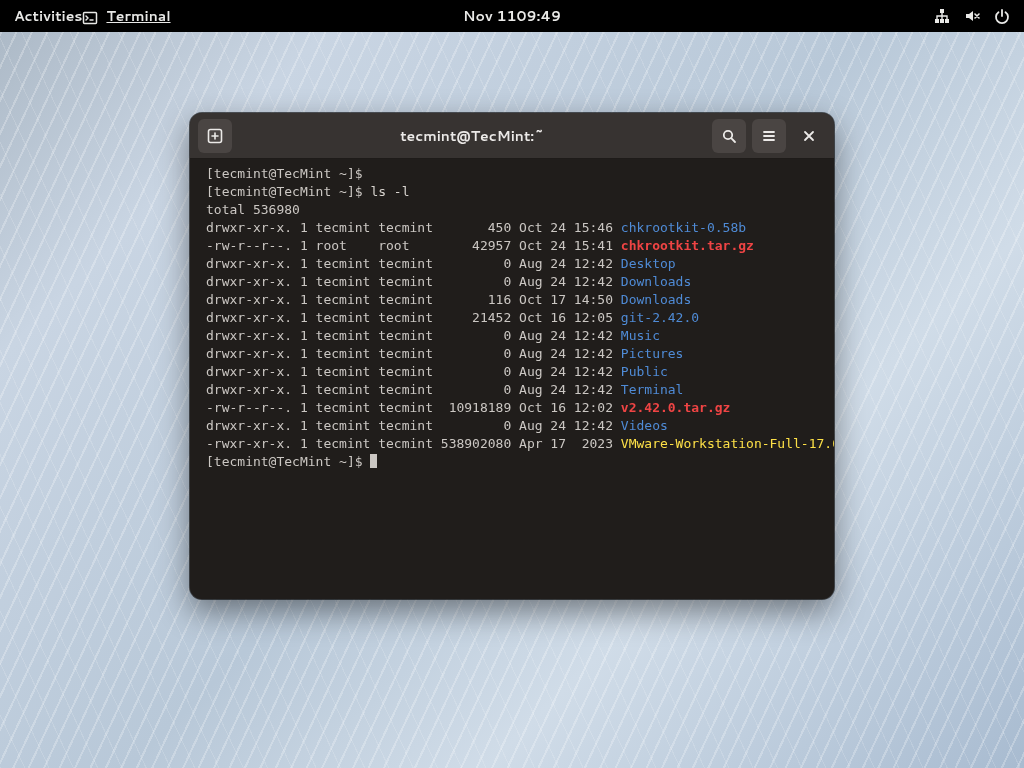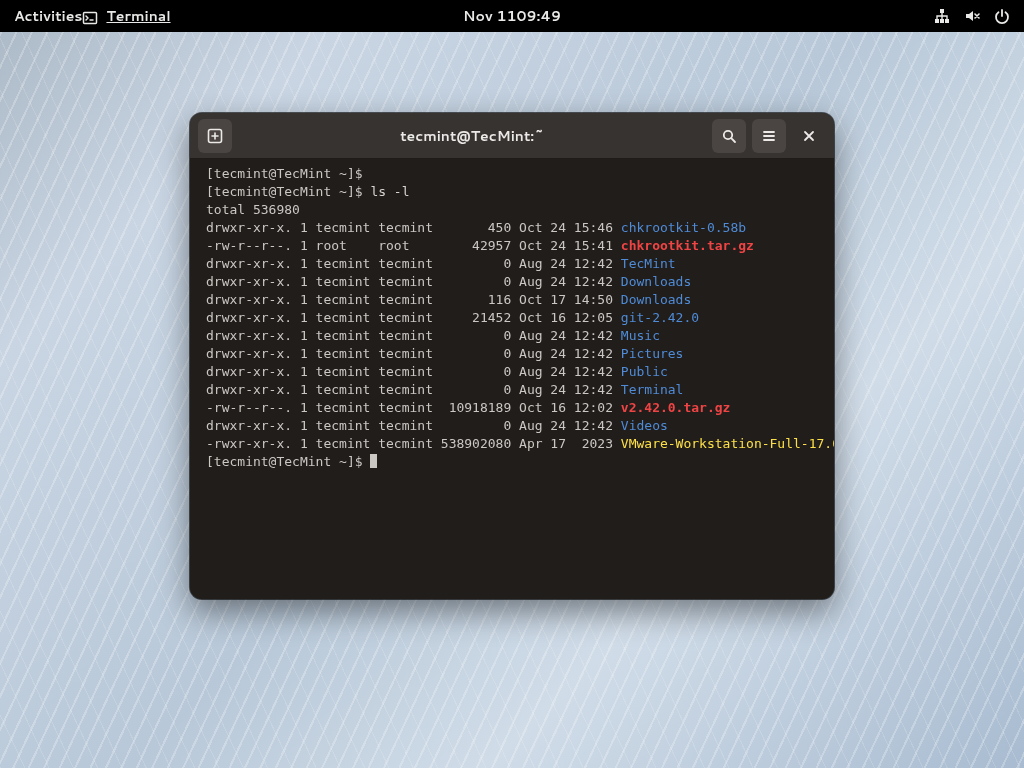--- a/index.html
+++ b/index.html
@@ -166,21 +166,21 @@
         </svg>
       </div>
     </div>
   </div>
 
   <div class="term"><span>[tecmint@TecMint ~]$ </span><span class="c-cmd"></span>
 <span>[tecmint@TecMint ~]$ </span><span class="c-cmd">ls -l</span>
 <span>total 536980</span>
 <div id="ls-rows" style="display: inline;">drwxr-xr-x. 1 tecmint tecmint       450 Oct 24 15:46 <span class="c-dir">chkrootkit-0.58b</span>
 -rw-r--r--. 1 root    root        42957 Oct 24 15:41 <span class="c-arch">chkrootkit.tar.gz</span>
-drwxr-xr-x. 1 tecmint tecmint         0 Aug 24 12:42 <span class="c-dir">TecMint</span>
+drwxr-xr-x. 1 tecmint tecmint         0 Aug 24 12:42 <span class="c-dir">Desktop</span>
 drwxr-xr-x. 1 tecmint tecmint         0 Aug 24 12:42 <span class="c-dir">Downloads</span>
 drwxr-xr-x. 1 tecmint tecmint       116 Oct 17 14:50 <span class="c-dir">Downloads</span>
 drwxr-xr-x. 1 tecmint tecmint     21452 Oct 16 12:05 <span class="c-dir">git-2.42.0</span>
 drwxr-xr-x. 1 tecmint tecmint         0 Aug 24 12:42 <span class="c-dir">Music</span>
 drwxr-xr-x. 1 tecmint tecmint         0 Aug 24 12:42 <span class="c-dir">Pictures</span>
 drwxr-xr-x. 1 tecmint tecmint         0 Aug 24 12:42 <span class="c-dir">Public</span>
 drwxr-xr-x. 1 tecmint tecmint         0 Aug 24 12:42 <span class="c-dir">Terminal</span>
 -rw-r--r--. 1 tecmint tecmint  10918189 Oct 16 12:02 <span class="c-arch">v2.42.0.tar.gz</span>
 drwxr-xr-x. 1 tecmint tecmint         0 Aug 24 12:42 <span class="c-dir">Videos</span>
 -rwxr-xr-x. 1 tecmint tecmint 538902080 Apr 17  2023 <span class="c-exec">VMware-Workstation-Full-17.</span></div><span class="c-exec">0.2-21581411.x86_64.bundle</span>

